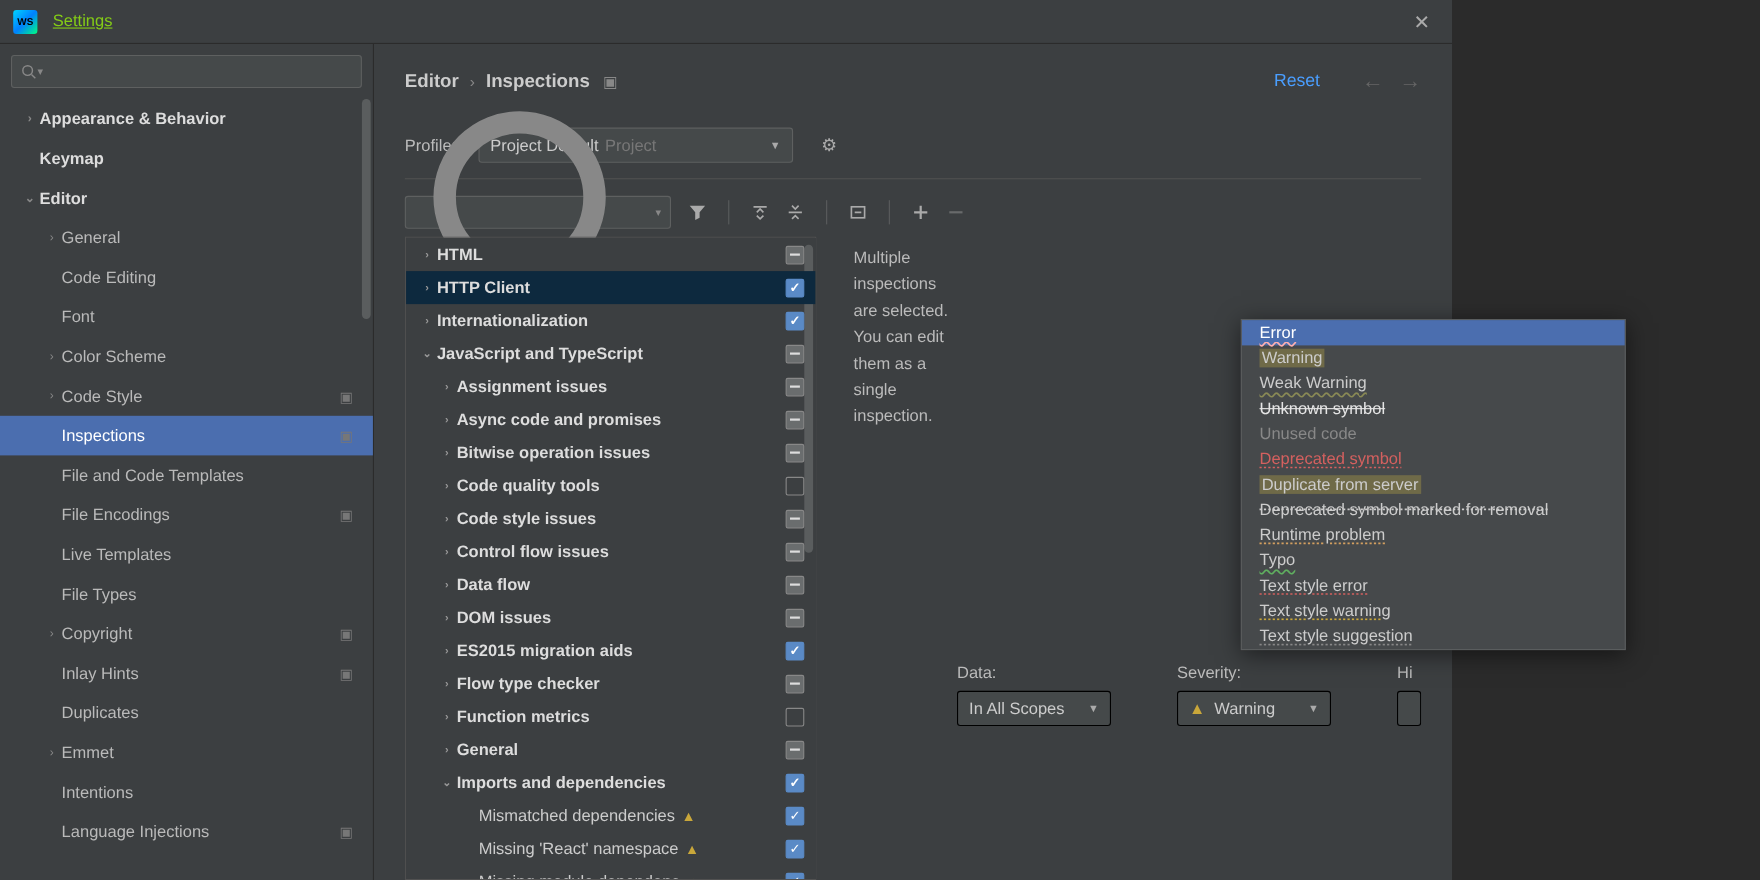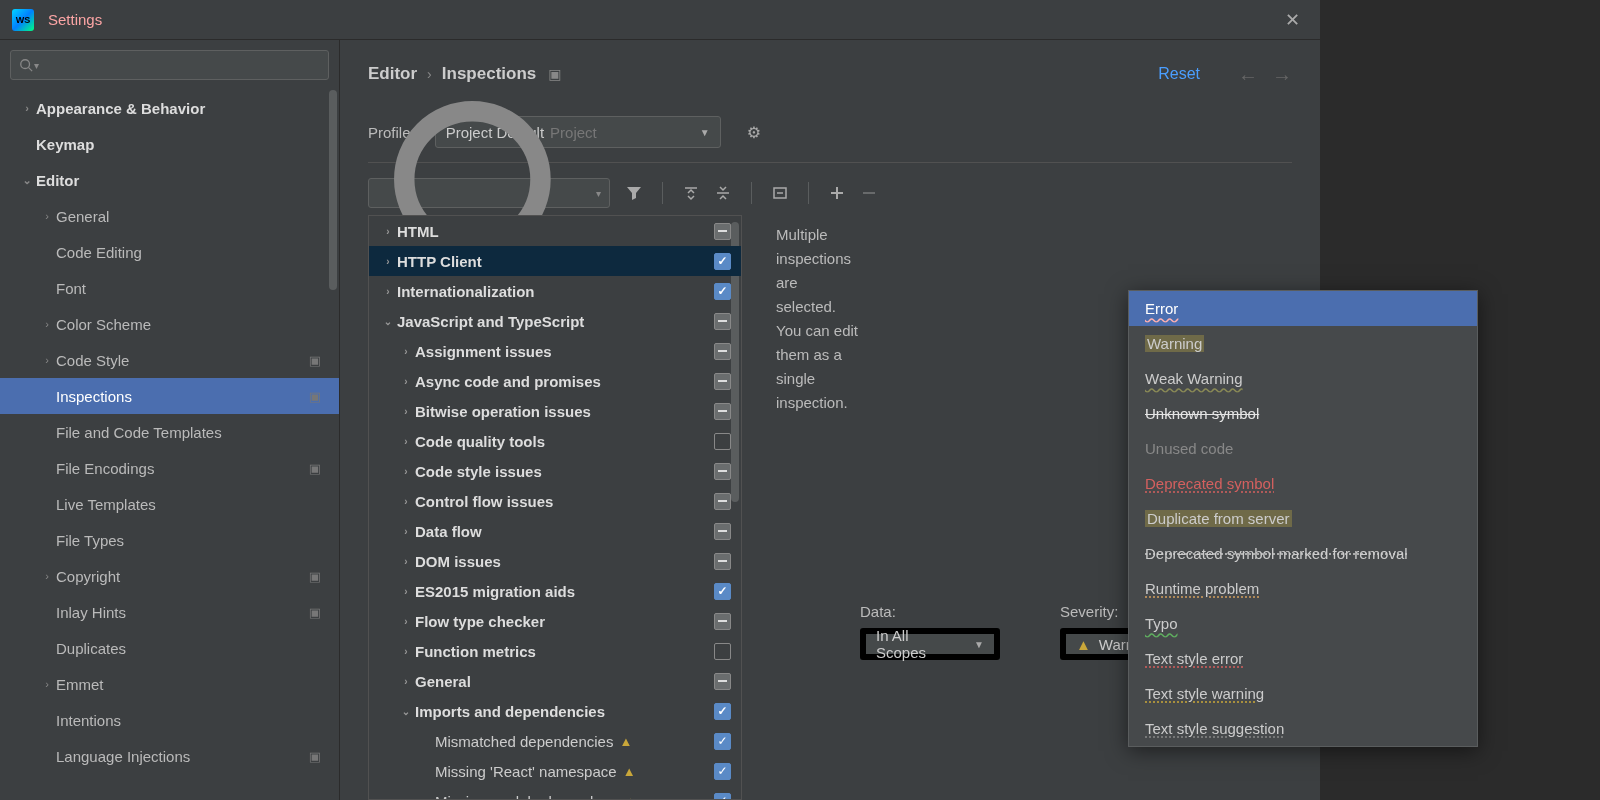--- a/index.html
+++ b/index.html
@@ -1,20 +1,20 @@
 <!DOCTYPE html>
 <html><head>
 <meta charset="utf-8">
 <style>
 * { margin:0; padding:0; box-sizing:border-box; font-family:"Segoe UI",Arial,sans-serif; }
 body { background:#2b2b2b; color:#bbb; font-size:14px; overflow:hidden; width:1600px; height:800px; position:relative; }
 .dialog { width:1320px; height:800px; background:#3c3f41; display:flex; flex-direction:column; }
 .titlebar { height:40px; display:flex; align-items:center; padding:0 12px; border-bottom:1px solid #2b2b2b; }
 .ws-logo { width:22px; height:22px; background:linear-gradient(135deg,#00d5ff 0%,#0080ff 50%,#00ff80 100%); border-radius:3px; display:flex; align-items:center; justify-content:center; font-size:9px; font-weight:bold; color:#000; }
-.titlebar-title { margin-left:14px; color:#fca5a5; font-size:15px; }
+.titlebar-title { margin-left:14px; color:#84cc16; font-size:15px;text-decoration:underline; }
 .titlebar-spacer { flex:1; }
 .close-x { font-size:18px; color:#aaa; cursor:pointer; padding:4px 8px; }
 .body { flex:1; display:flex; overflow:hidden; }
 .sidebar { width:340px; background:#3c3f41; border-right:1px solid #2b2b2b; display:flex; flex-direction:column; }
 .search-row { padding:10px; }
 .search-box { width:100%; height:30px; background:#45494a; border:1px solid #5e6060; border-radius:3px; display:flex; align-items:center; padding:0 8px; color:#888; }
 .search-box svg { width:14px; height:14px; }
 .tree { flex:1; overflow-y:auto; position:relative; }
 .tree-scrollbar { position:absolute; right:2px; top:0; width:8px; height:200px; background:#5a5d5e; border-radius:4px; }
 .tree-row { height:36px; display:flex; align-items:center; padding-left:18px; cursor:pointer; color:#bababa; font-size:15px; position:relative; }
@@ -54,25 +54,25 @@
 .insp-row .warn-tri { color:#c9a73a; margin-left:6px; font-size:13px; }
 .insp-chk { position:absolute; right:10px; width:17px; height:17px; border:1px solid #888; border-radius:2px; display:flex; align-items:center; justify-content:center; font-size:12px; }
 .insp-chk.checked { background:#5a8ac6; border-color:#5a8ac6; color:#fff; }
 .insp-chk.mixed { background:#6a6d6e; border-color:#888; }
 .insp-chk.mixed::after { content:""; display:block; width:9px; height:2px; background:#ddd; }
 .detail { flex:1; padding:8px 0 0 34px; display:flex; }
 .detail-msg { font-size:15px; color:#bbb; line-height:1.6; }
 .detail-bottom { margin-top:auto; margin-bottom:140px; display:flex; gap:60px; }
 .detail-field { display:flex; flex-direction:column; gap:8px; }
 .detail-field-label { font-size:15px; color:#bbb; }
-.detail-select { height:32px; background:#45494a; border:6px solid #000000; border-radius:3px; display:flex; align-items:center; padding:0 10px; font-size:15px; color:#ccc; min-width:140px; }
+.detail-select { height:32px; background:#45494a; border:1px solid #000000; border-radius:3px; display:flex; align-items:center; padding:0 10px; font-size:15px; color:#ccc; min-width:140px; }
 .detail-select .dd { margin-left:auto; color:#aaa; font-size:10px; padding-left:12px; }
 .sev-tri { color:#c9a73a; margin-right:8px; }
 .popup { position:absolute; left:1128px; top:290px; width:350px; background:#46494b; border:1px solid #5a5d5e; box-shadow:0 4px 20px rgba(0,0,0,0.5); z-index:10; }
-.popup-item { height:35px; display:flex; align-items:center; padding:0 16px; font-size:15px; cursor:pointer; color:#ccc; }
+.popup-item { height:23px; display:flex; align-items:center; padding:0 16px; font-size:15px; cursor:pointer; color:#ccc; }
 .popup-item.sel { background:#4b6eaf; color:#fff; }
 .sev-error { color:#d4605f; text-decoration:underline wavy #d4605f; text-underline-offset:3px; }
 .popup-item.sel .sev-error { color:#fff; text-decoration:underline wavy #ffb0b0; }
 .sev-warning { background:rgba(190,170,70,0.35); padding:0 2px; }
 .sev-weak { text-decoration:underline wavy #8a8a55; text-underline-offset:3px; }
 .sev-unknown { color:#e5e5e5; text-decoration:line-through; }
 .sev-unused { color:#888; }
 .sev-deprecated { color:#d4605f; text-decoration:underline dotted #d4605f; text-underline-offset:3px; }
 .sev-depsym-rem { text-decoration:line-through dotted; }
 .sev-dup { background:rgba(190,170,70,0.35); padding:0 2px; }

